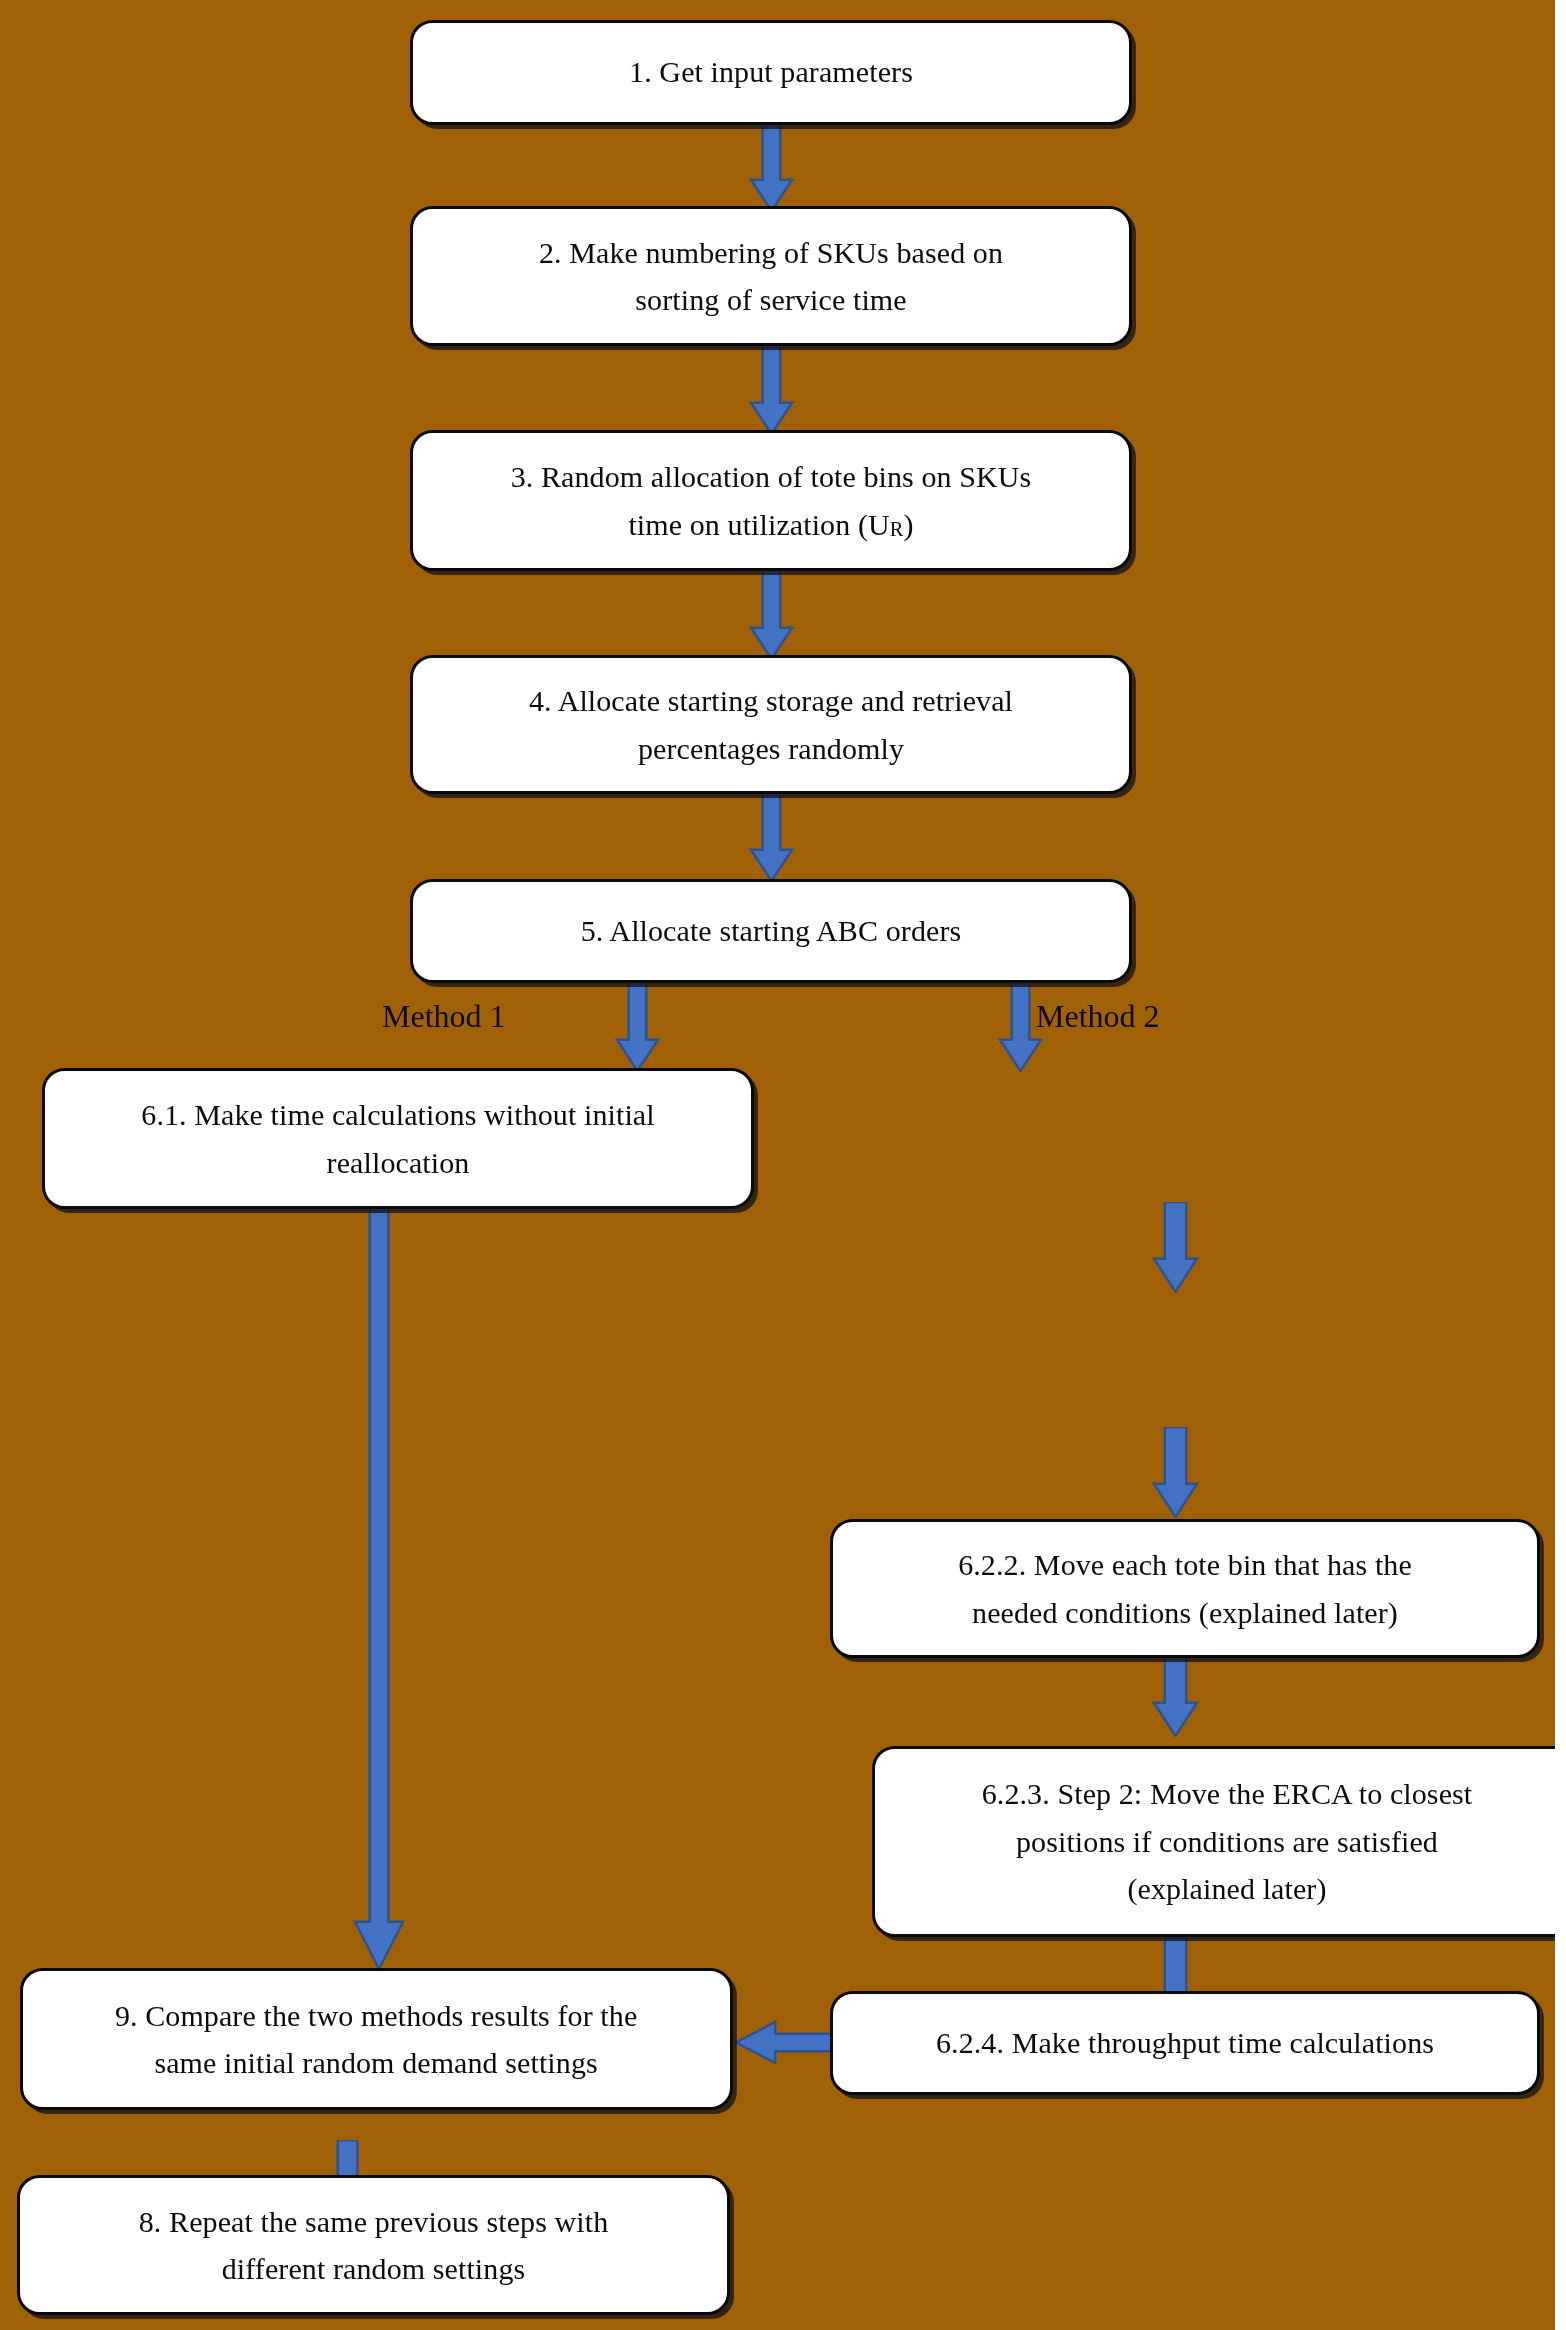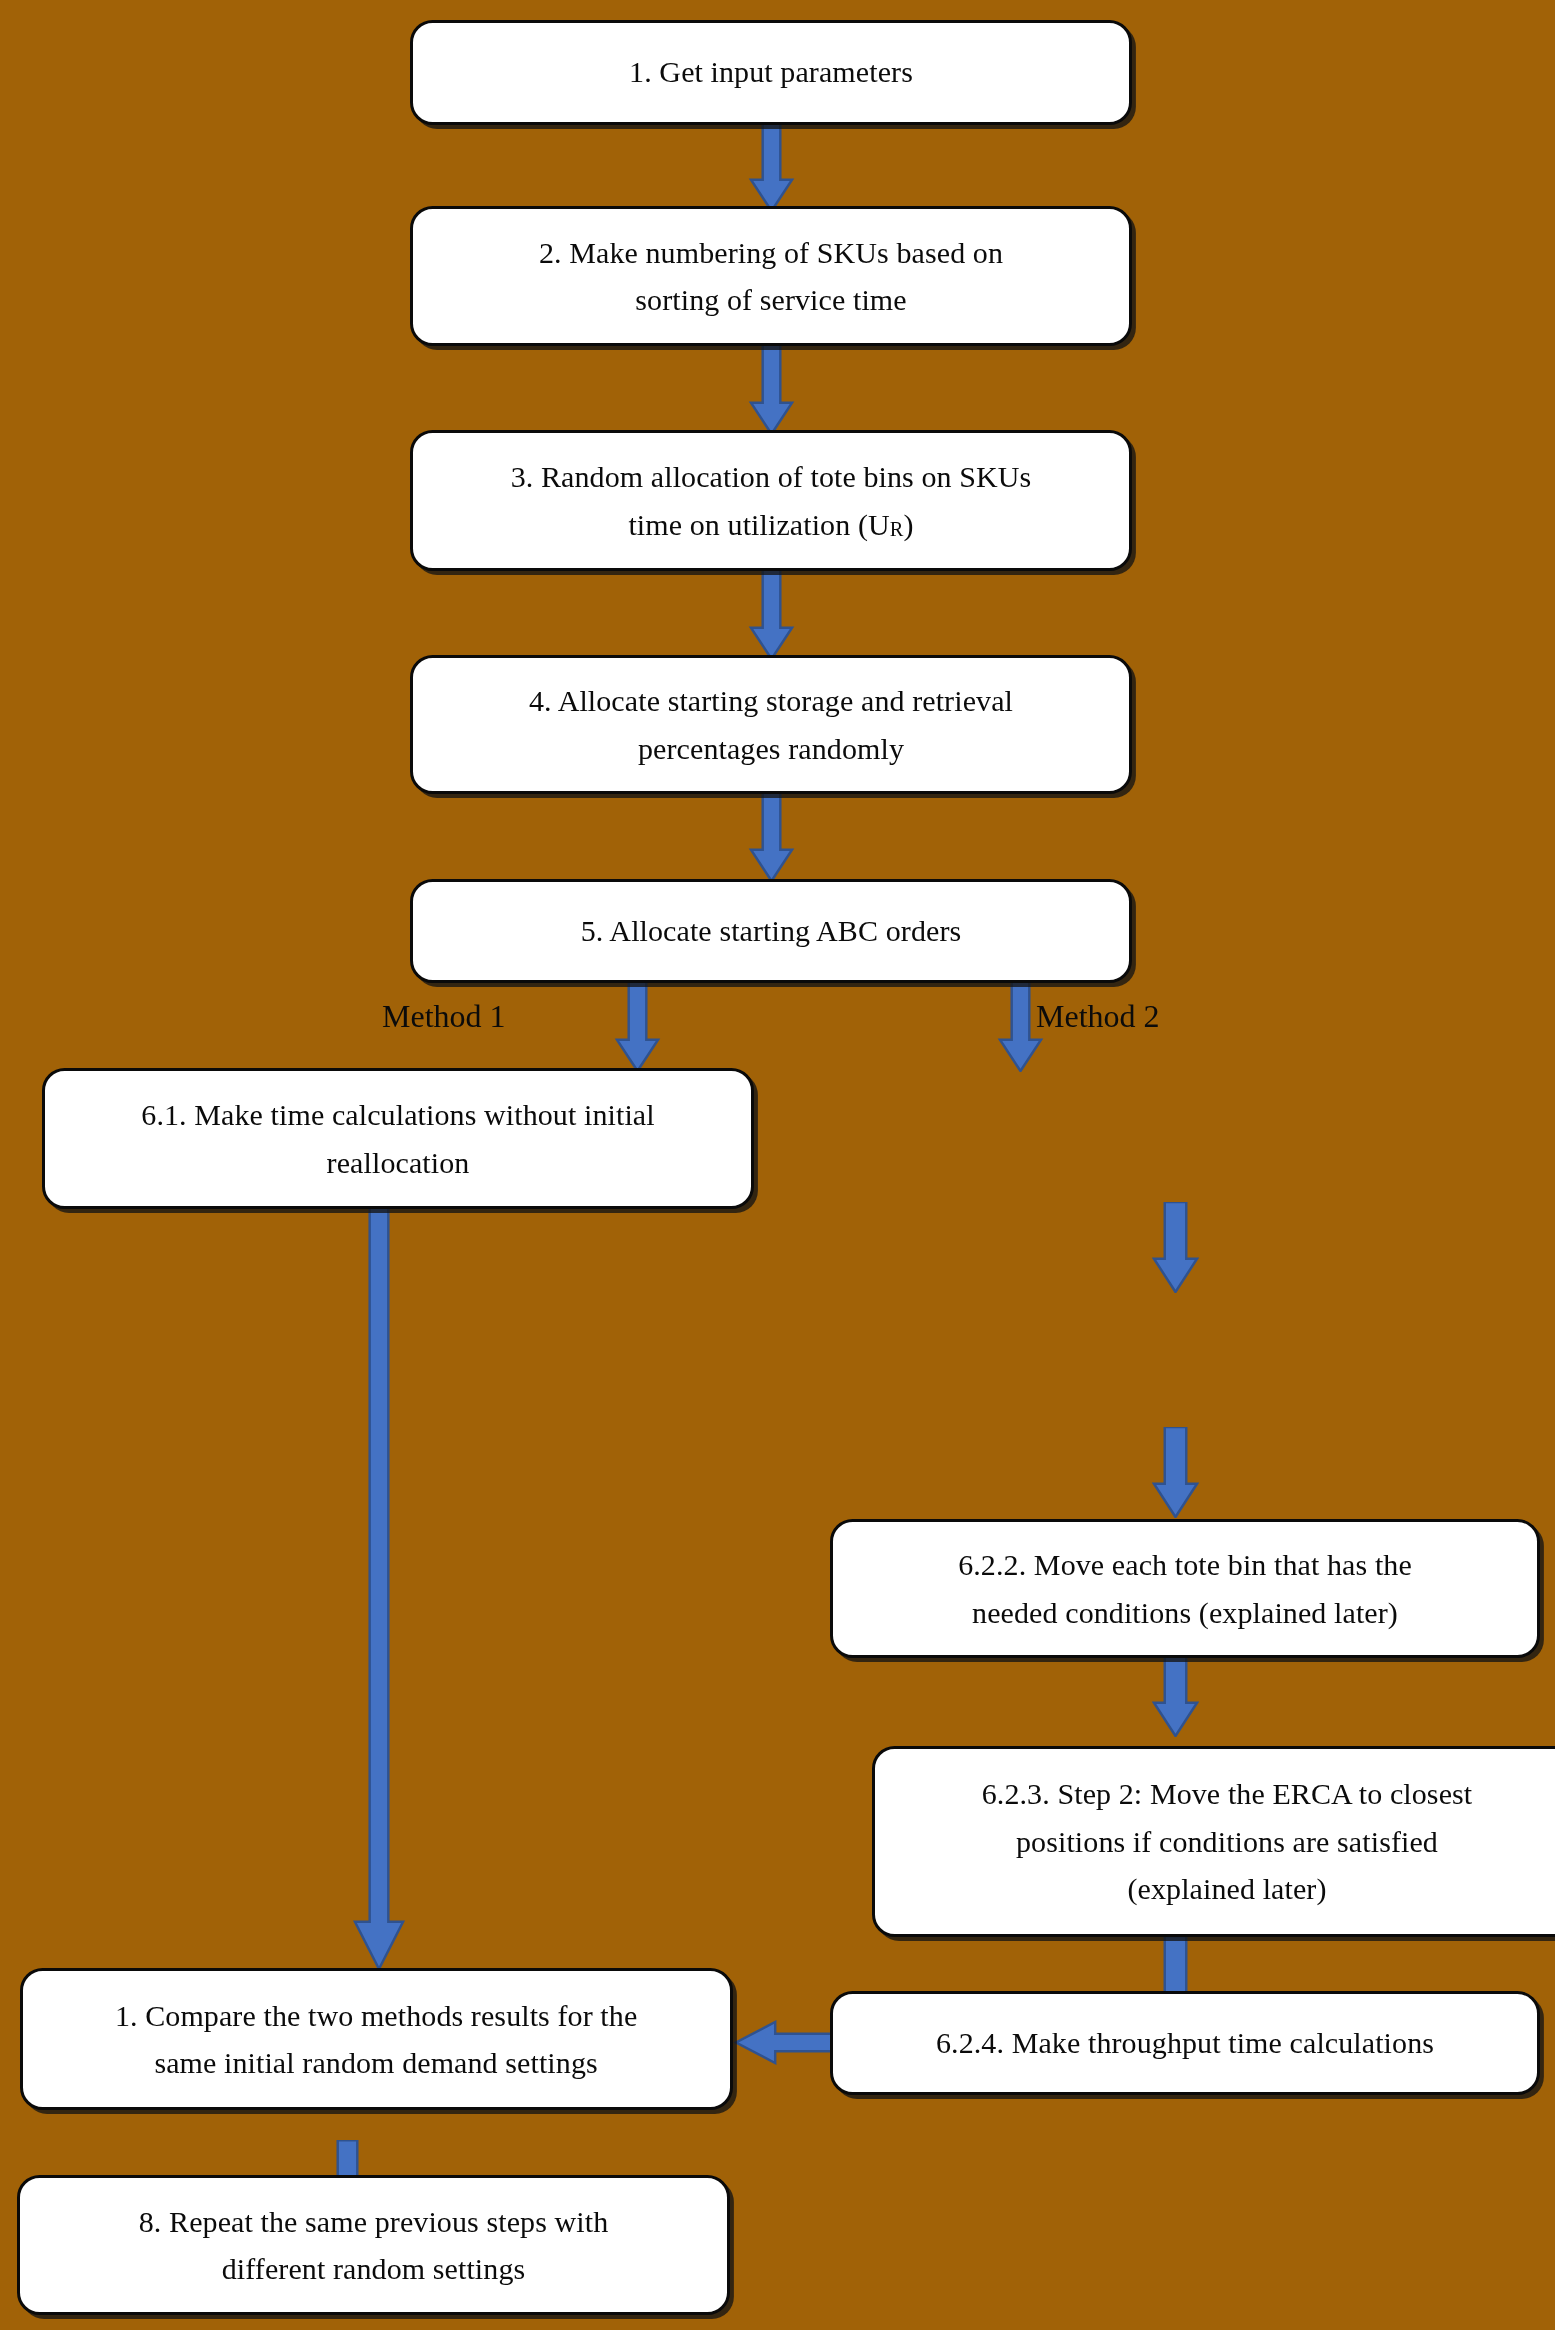--- a/index.html
+++ b/index.html
@@ -188,21 +188,21 @@
     <span class="txt">6.2.3. Step 2: Move the ERCA to closest
 positions if conditions are satisfied
 (explained later)</span>
   </div>
 
   <div class="node" style="left:830px; top:1991px; width:710px; height:104px;">
     <span class="txt">6.2.4. Make throughput time calculations</span>
   </div>
 
   <div class="node" style="left:19.6px; top:1968px; width:713px; height:142px;">
-    <span class="txt">1. Compare the two methods results for the
+    <span class="txt">9. Compare the two methods results for the
 same initial random demand settings</span>
   </div>
 
   <div class="node" style="left:17px; top:2175px; width:713px; height:140px;">
     <span class="txt">8. Repeat the same previous steps with
 different random settings</span>
   </div>
 
 </div>
 

